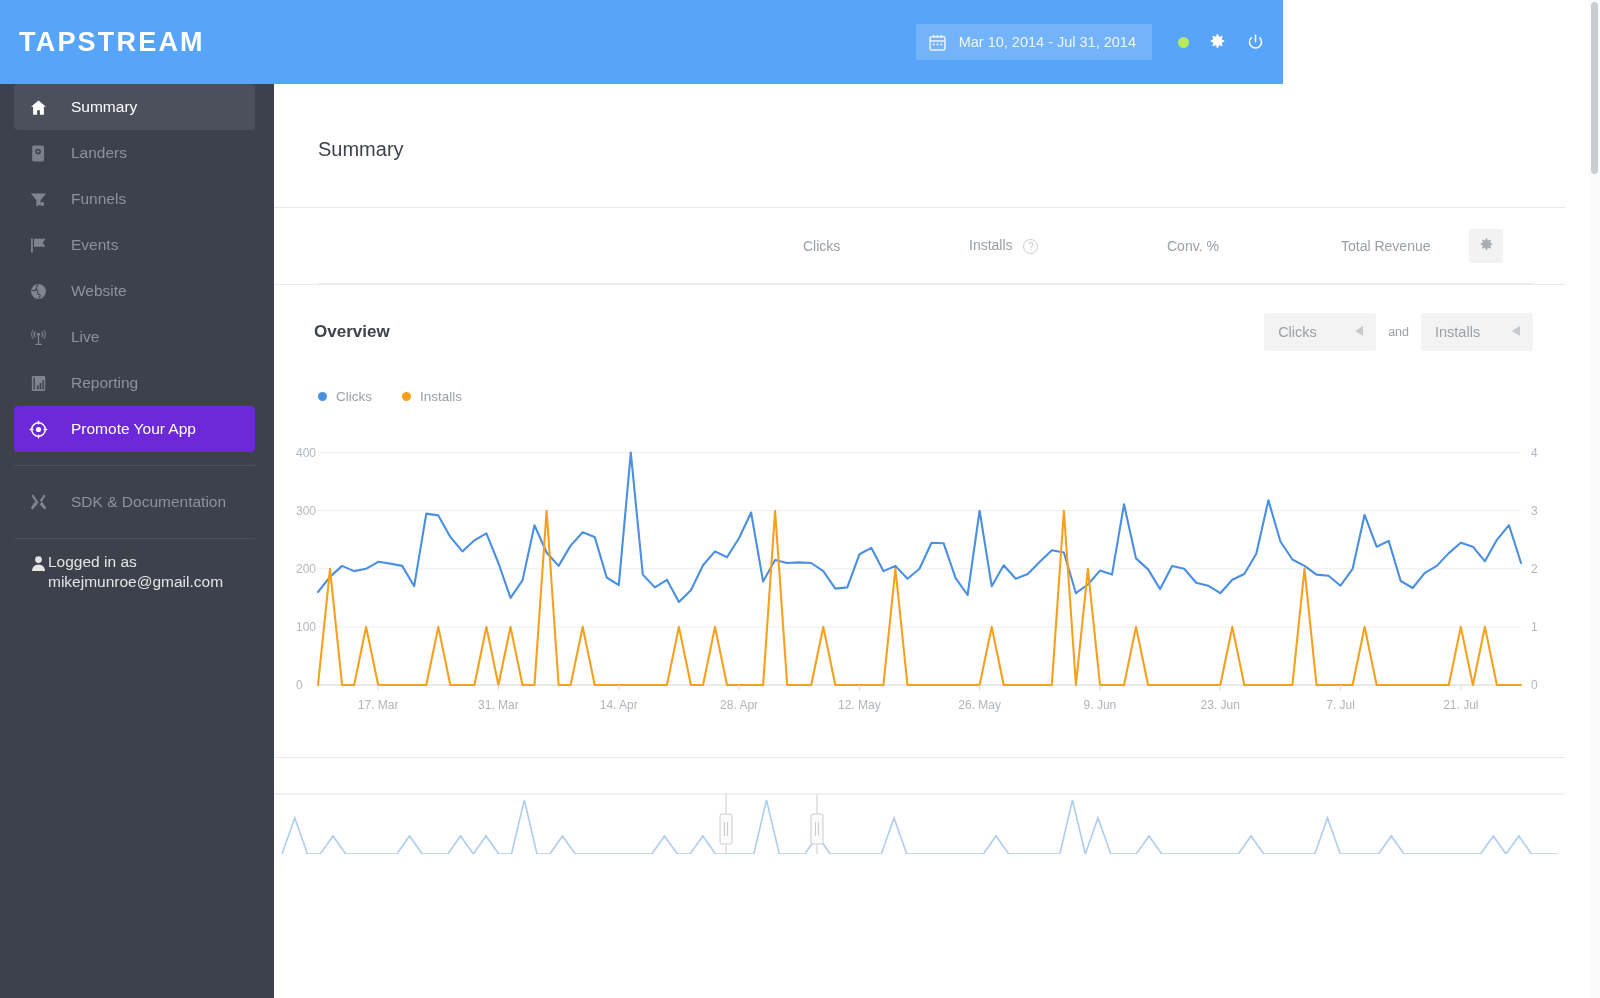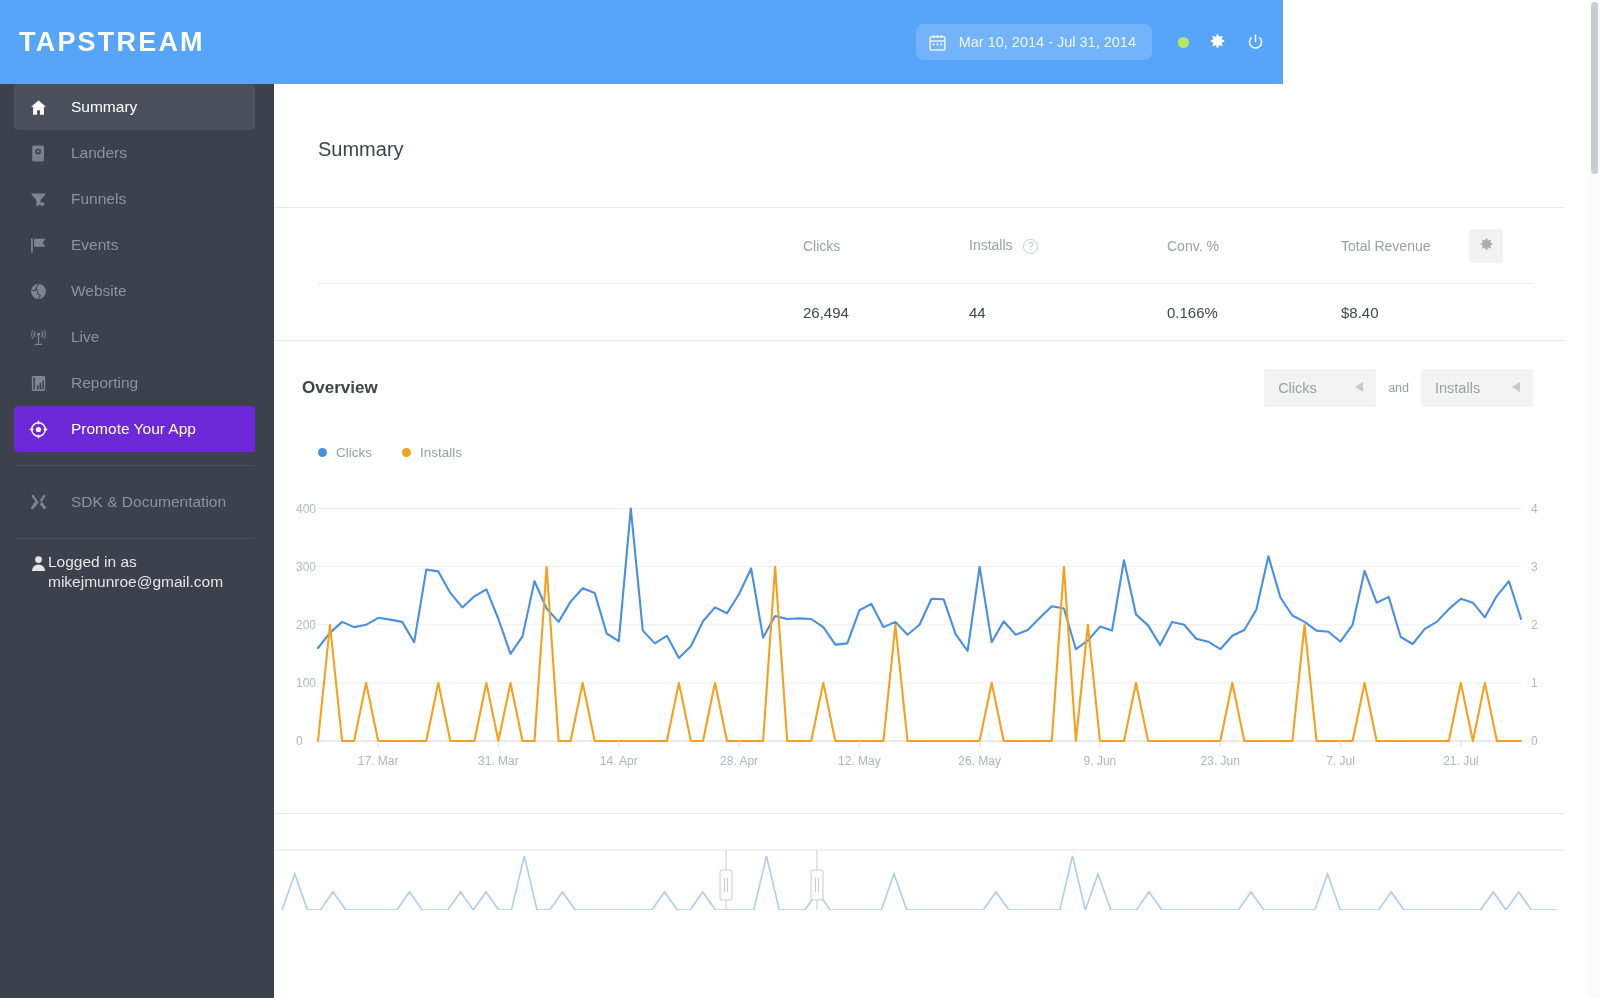--- a/index.html
+++ b/index.html
@@ -28,21 +28,21 @@
     letter-spacing: 2.2px;
   }
   .topbar-right {
     margin-left: auto;
     display: flex; align-items: center;
     padding-right: 18px;
   }
   .daterange {
     display: flex; align-items: center;
     background: rgba(255,255,255,0.16);
-    border-radius: 8px;
+    border-radius: 0;
     height: 36px;
     padding: 0 16px 0 12px;
     color: #f0f6ff;
     font-size: 14.5px;
   }
   .daterange .cal-icon { margin-right: 12px; display:flex; }
   .status-dot {
     width: 11px; height: 11px; border-radius: 50%;
     background: #b8e762;
     margin-left: 26px;
@@ -124,21 +124,21 @@
   }
   .gear-box {
     width: 34px; height: 34px; border-radius: 4px;
     background: #f2f2f2; display: flex; align-items: center; justify-content: center;
     color: #a9aeb4; margin-left: 10px; cursor: pointer;
   }
 
   
   .overview-head {
     display: flex; align-items: center;
-    padding: 0 32px 0 28px;
+    padding: 0 32px 0 40px;
     height: 94px;
     text-align: right;
   }
   .overview-title { font-size: 17px; font-weight: bold; color: #3e434c; }
   .selectors { margin-left: auto; display: flex; align-items: center; }
   .sel {
     background: #f3f3f3; border-radius: 3px;
     height: 38px; min-width: 112px;
     display: flex; align-items: center;
     padding: 0 12px 0 14px;
@@ -344,27 +344,20 @@
         <span class="help-circle">?</span>
       </div>
       <div class="c-conv">Conv. %</div>
       <div class="c-rev">Total Revenue</div>
       <div class="gear-box">
         <svg width="17" height="17" viewBox="0 0 24 24" fill="currentColor">
           <path d="M12 8.8a3.2 3.2 0 1 0 0 6.4 3.2 3.2 0 0 0 0-6.4zm0 4.9a1.7 1.7 0 1 1 0-3.4 1.7 1.7 0 0 1 0 3.4z"></path>
           <path d="M13 1.8h-2l-.5 2.4-1.6.7-2-1.3-1.4 1.4 1.3 2-.7 1.6-2.4.5v2l2.4.5.7 1.6-1.3 2 1.4 1.4 2-1.3 1.6.7.5 2.4h2l.5-2.4 1.6-.7 2 1.3 1.4-1.4-1.3-2 .7-1.6 2.4-.5v-2l-2.4-.5-.7-1.6 1.3-2-1.4-1.4-2 1.3-1.6-.7z"></path>
         </svg>
       </div>
-    </div>
-    <div class="stats-row">
-      <div class="c-blank"></div>
-      <div class="c-clicks">26,494</div>
-      <div class="c-installs">44</div>
-      <div class="c-conv">0.166%</div>
-      <div class="c-rev">$8.40</div>
     </div>
   </div>
 
   <div class="panel-divider"></div>
 
   <div class="overview-head">
     <div class="overview-title">Overview</div>
     <div class="selectors">
       <div class="sel">
         <span>Clicks</span>

